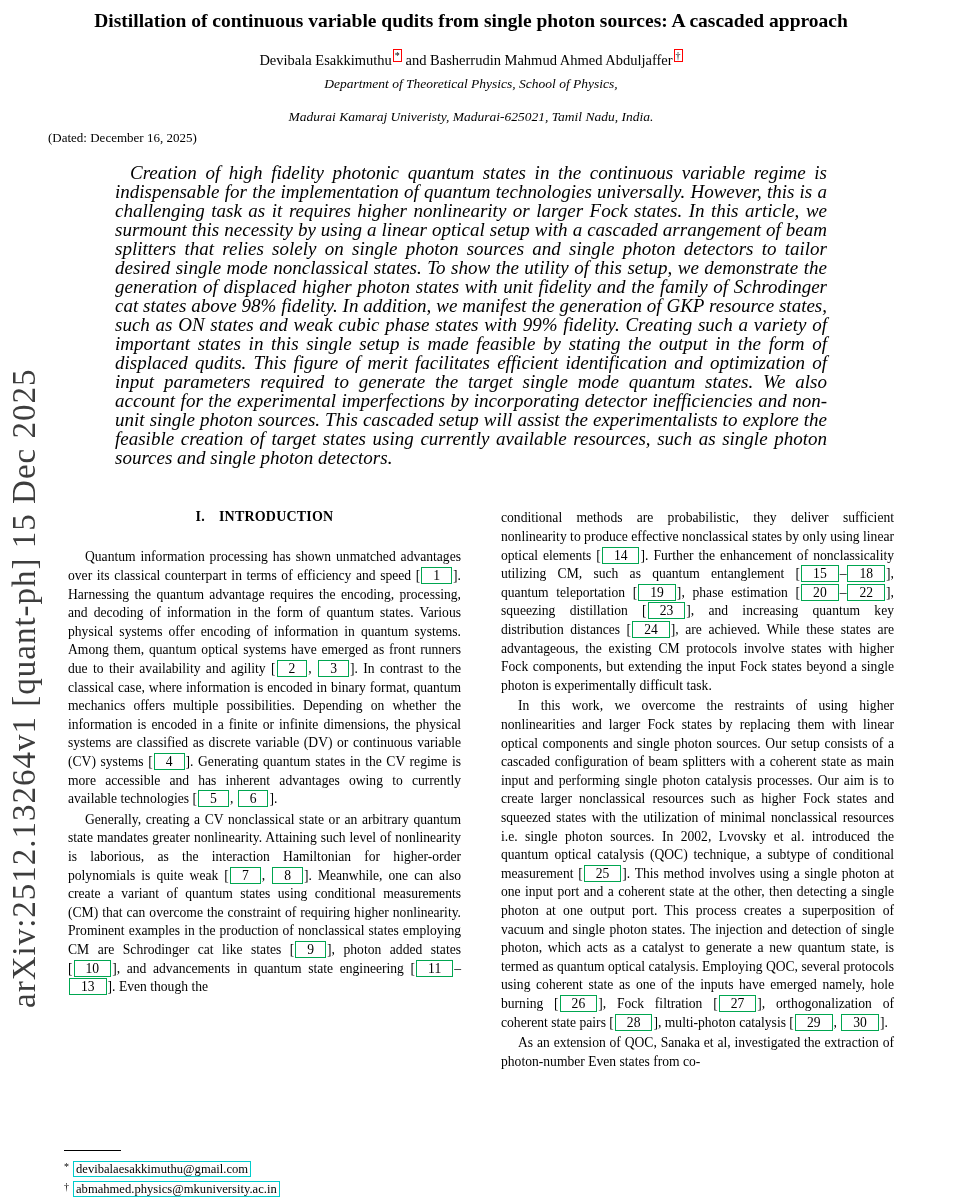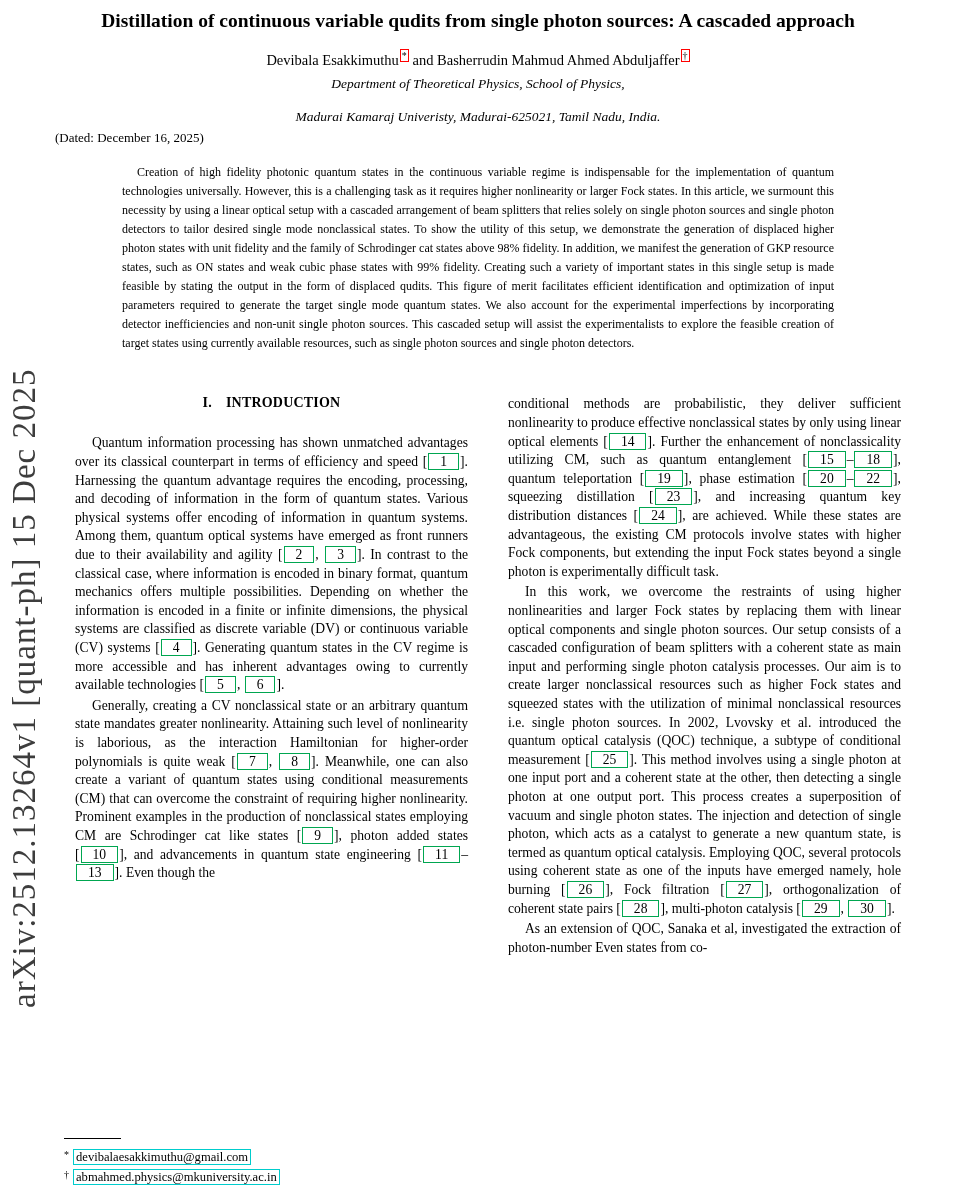--- a/index.html
+++ b/index.html
@@ -11,37 +11,37 @@
   .page { position: absolute; inset: 0; background: #ffffff; overflow: hidden; }
 
   
   .arxiv-stamp-text {
     position: absolute; left: 6px; top: 1008px;
     transform-origin: 0 0; transform: rotate(-90deg);
     white-space: nowrap;
     font-size: 33px; color: #3d3d3d; letter-spacing: 1px;
   }
 
-  .content { position: absolute; left: 55px; top: 0; width: 846px; }
+  .content { position: absolute; left: 48px; top: 0; width: 846px; }
 
   h1, h2, p, div { margin: 0; padding: 0; }
 
   .title {
     margin: 8px 45px 0 45px;
     font-size: 19.5px; font-weight: bold; text-align: center; line-height: 1.32;
   }
   .authors { margin-top: 16px; text-align: center; font-size: 14.5px; }
   .affil { margin-top: 16px; text-align: center; font-style: italic; font-size: 13.5px; line-height: 1.25; }
   .affil.first { margin-top: 7px; }
   .dated { margin-top: 5px; text-align: left; font-size: 13px; }
 
   .abstract {
     width: 712px; margin: 17px auto 0 auto;
-    font-size: 12px; line-height: 19px;
-    text-align: justify; text-indent: 15px;
+    font-size: 19px; line-height: 19px;
+    text-align: justify; text-indent: 15px; font-style: italic;
   }
 
   .columns { margin-top: 42px; display: flex; gap: 40px; margin-left: 20px; }
   .col { width: 403px; }
 
   .section-heading {
     text-align: center; font-size: 14px; font-weight: bold;
     margin-bottom: 23px; letter-spacing: 0.2px;
   }
   .section-heading .section-title { margin-left: 14px; }
@@ -61,21 +61,21 @@
   .fnmark {
     border: 1px solid var(--marker-border, #ff0000);
     font-size: 10px; vertical-align: 6px;
     padding: 0 1px; margin-left: 1px;
   }
   .email {
     border: 1px solid var(--email-border, #00cccc);
     padding: 0 2px;
   }
 
-  .footnotes { position: absolute; left: 64px; bottom: 14px; width: 403px; }
+  .footnotes { position: absolute; left: 64px; bottom: 2px; width: 403px; }
   .fn-rule { width: 57px; border-top: 1px solid #000; margin-bottom: 7px; }
   .fn-item { font-size: 12.6px; line-height: 17px; }
   .fn-marker { font-size: 10px; vertical-align: 3px; margin-right: 4px; }
 </style>
 </head>
 <body>
 
 <div class="page">
 
   <span class="arxiv-stamp-text">arXiv:2512.13264v1  [quant-ph]  15 Dec 2025</span>

